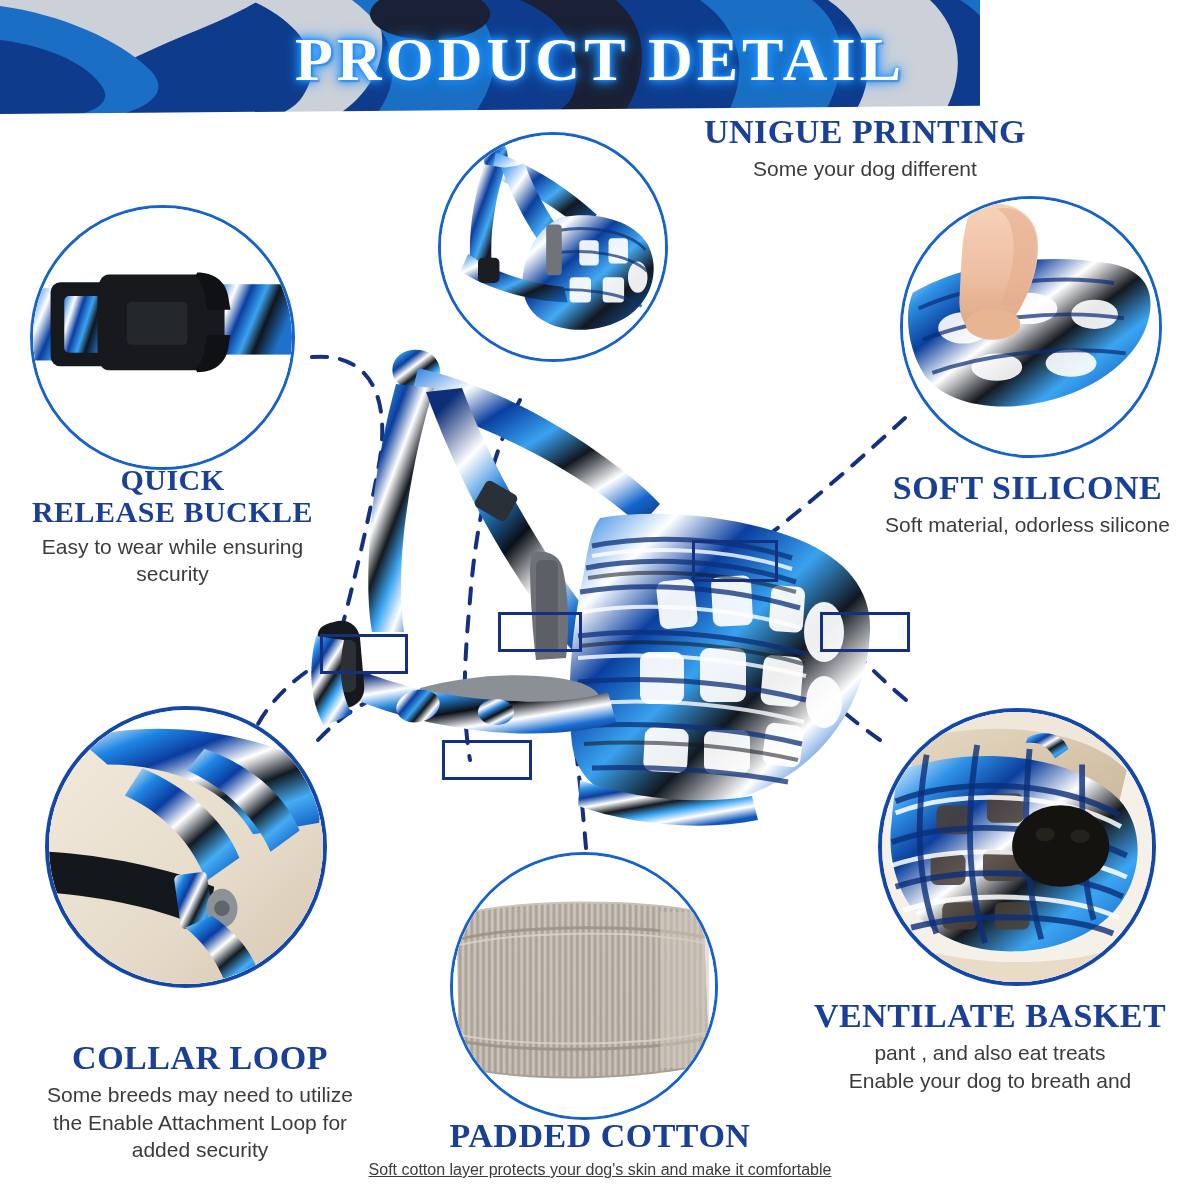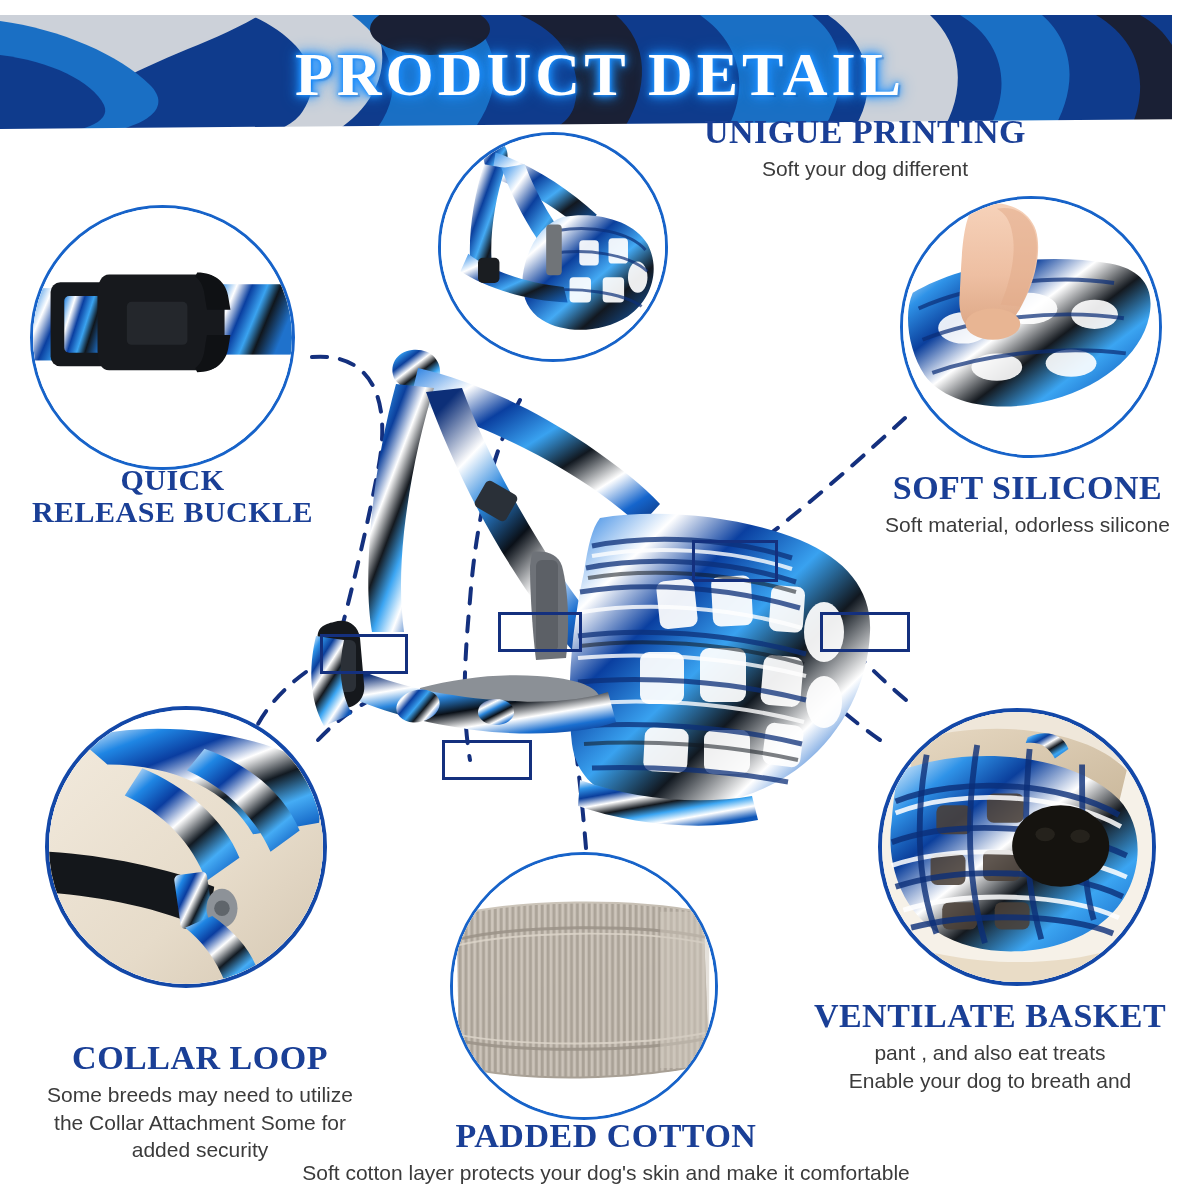--- a/index.html
+++ b/index.html
@@ -3,21 +3,21 @@
 <meta charset="utf-8">
 <style>
   * { box-sizing: border-box; margin:0; padding:0; }
   body {
     width:1200px; height:1196px; position:relative; overflow:hidden;
     background:#ffffff; font-family:"Liberation Sans", sans-serif;
   }
 
   
   .header {
-    position:absolute; left:0; top:15px; width:1172px; height:120px;
+    position:absolute; left:0; top:0; width:980px; height:120px;
     overflow:hidden; background:#0f3b8c;text-align:right;
   }
   .header svg { position:absolute; left:0; top:0; }
   .header-title {
     position:absolute; left:0; top:0; width:1200px; height:118px;
     display:flex; align-items:center; justify-content:center;
     font-family:"Liberation Serif", serif;
     font-weight:bold; font-size:62px; letter-spacing:4px;
     color:#ffffff;
     text-shadow:
@@ -230,20 +230,24 @@
     <rect x="96" y="96" width="62" height="44" rx="5" fill="#24272c"></rect>
     <path d="M168,66 C186,66 198,76 200,92 L202,104 L178,104 L176,92 C175,82 172,74 166,70 Z" fill="#0f1114"></path>
     <path d="M168,168 C186,168 198,158 200,142 L202,130 L178,130 L176,142 C175,152 172,160 166,164 Z" fill="#0f1114"></path>
   </svg>
 </div>
 <div class="label" style="left:0px; top:464px; width:345px;">
   <div class="title" style="font-size:30px;">
     <div>QUICK</div>
     <div>RELEASE BUCKLE</div>
   </div>
+  <div class="desc" style="font-size:21px;">
+    <div>Easy to wear while ensuring</div>
+    <div>security</div>
+  </div>
 </div>
 
 <div class="circle thin" style="left:438px; top:132px; width:230px; height:230px;">
   <svg class="ph" viewBox="0 0 230 230">
     <rect width="230" height="230" fill="#ffffff"></rect>
     <defs>
       <linearGradient id="mz1" x1="0" y1="0" x2="1" y2="1">
         <stop offset="0%" stop-color="#2a8ae8"></stop>
         <stop offset="20%" stop-color="#ffffff"></stop>
         <stop offset="38%" stop-color="#0b3f9c"></stop>
@@ -269,21 +273,21 @@
       <path d="M112,122 C150,116 192,122 212,140"></path>
       <path d="M104,160 C142,156 186,162 206,176"></path>
     </g>
     <rect x="108" y="92" width="16" height="52" rx="4" fill="#707478"></rect>
     <path d="M28,122 C48,138 86,152 126,156 L130,172 C86,170 44,156 20,140 Z" fill="url(#mz1)"></path>
     <rect x="38" y="126" width="22" height="26" rx="5" fill="#1a1d21"></rect>
   </svg>
 </div>
 <div class="label" style="left:660px; top:114px; width:410px;">
   <div class="title" style="font-size:34px;">UNIGUE PRINTING</div>
-  <div class="desc" style="font-size:21px;">Soft your dog different</div>
+  <div class="desc" style="font-size:21px;">Some your dog different</div>
 </div>
 
 <div class="circle thin" style="left:900px; top:196px; width:262px; height:262px;">
   <svg class="ph" viewBox="0 0 262 262">
     <rect width="262" height="262" fill="#ffffff"></rect>
     <defs>
       <linearGradient id="sil" x1="0" y1="0" x2="1" y2="0.8">
         <stop offset="0%" stop-color="#ffffff"></stop>
         <stop offset="16%" stop-color="#2f93e8"></stop>
         <stop offset="32%" stop-color="#0b3f9c"></stop>
@@ -348,21 +352,21 @@
     <rect x="132" y="168" width="34" height="56" rx="5" fill="url(#clStrap)" transform="rotate(-8 149 196)"></rect>
     <ellipse cx="178" cy="204" rx="16" ry="20" fill="#8d9298"></ellipse>
     <circle cx="178" cy="204" r="8" fill="#5f656b"></circle>
     <path d="M168,212 C188,226 206,244 214,266 L182,282 C172,256 156,236 140,224 Z" fill="url(#clStrap)"></path>
   </svg>
 </div>
 <div class="label" style="left:10px; top:1040px; width:380px;">
   <div class="title" style="font-size:34px;">COLLAR LOOP</div>
   <div class="desc" style="font-size:21px;">
     <div>Some breeds may need to utilize</div>
-    <div>the Collar Attachment Some for</div>
+    <div>the Enable Attachment Loop for</div>
     <div>added security</div>
   </div>
 </div>
 
 <div class="circle thin" style="left:450px; top:852px; width:268px; height:268px;">
   <svg class="ph" viewBox="0 0 268 268">
     <rect width="268" height="268" fill="#ffffff"></rect>
     <defs>
       <linearGradient id="knit" x1="0" y1="0" x2="0.3" y2="1">
         <stop offset="0%" stop-color="#cfc8bd"></stop>
@@ -381,23 +385,23 @@
       <path d="M6,86 C70,72 186,70 258,84"></path>
       <path d="M6,190 C70,202 186,202 258,188"></path>
     </g>
     <g stroke="#ddd6cb" stroke-width="2" fill="none" opacity="0.8">
       <path d="M6,92 C70,78 186,76 258,90"></path>
       <path d="M6,184 C70,196 186,196 258,182"></path>
     </g>
     <rect x="212" y="58" width="50" height="160" fill="#cfc8bd" opacity="0.55"></rect>
   </svg>
 </div>
-<div class="label" style="left:266px; top:1118px; width:680px;">
+<div class="label" style="left:260px; top:1118px; width:680px;">
   <div class="title" style="font-size:34px;">PADDED COTTON</div>
-  <div class="desc" style="font-size:21px;">Soft cotton layer protects your dog's skin and make it comfortable</div>
+  <div class="desc" style="font-size:16px;text-decoration:underline;">Soft cotton layer protects your dog's skin and make it comfortable</div>
 </div>
 
 <div class="circle thick" style="left:878px; top:708px; width:278px; height:278px;">
   <svg class="ph" viewBox="0 0 278 278">
     <rect width="278" height="278" fill="#f6f1e8"></rect>
     <defs>
       <linearGradient id="vb" x1="0" y1="0" x2="1" y2="1">
         <stop offset="0%" stop-color="#ffffff"></stop>
         <stop offset="16%" stop-color="#2f93e8"></stop>
         <stop offset="30%" stop-color="#0b3f9c"></stop>

